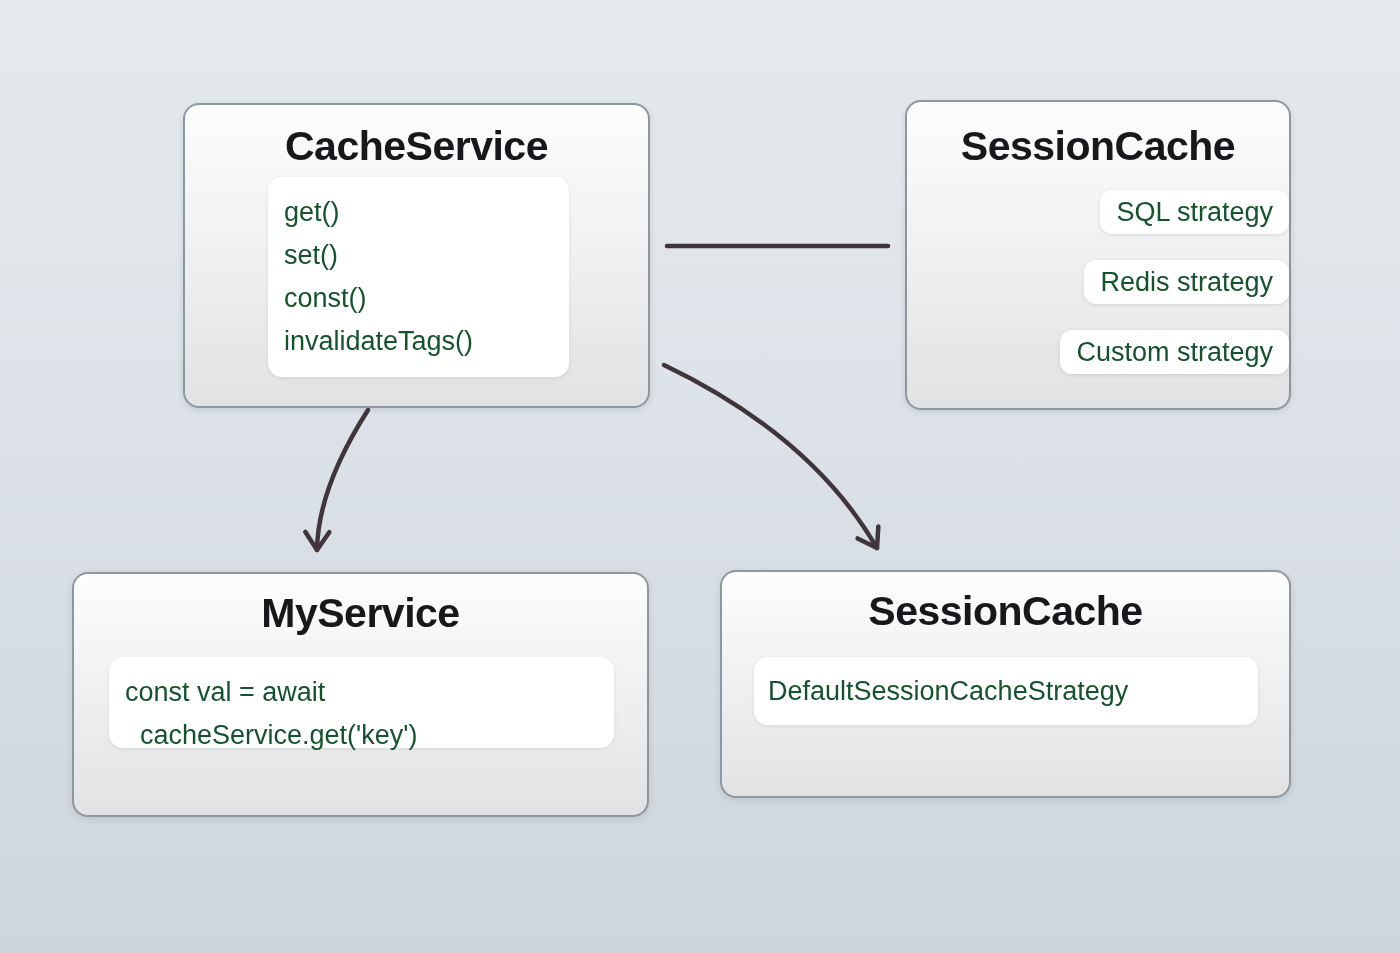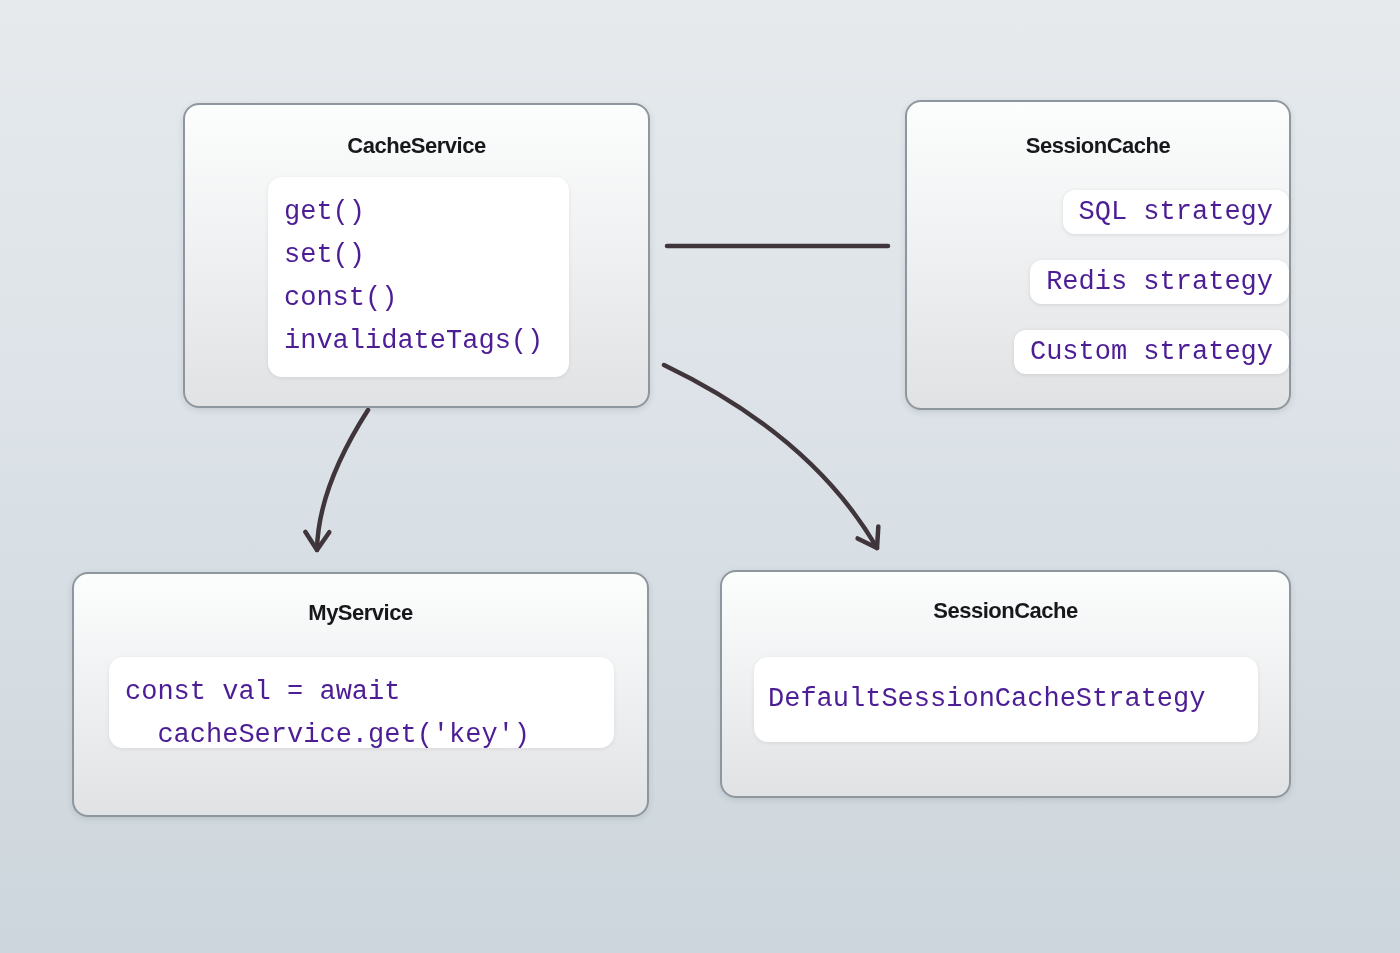--- a/index.html
+++ b/index.html
@@ -32,56 +32,56 @@
     position: absolute;
     box-sizing: border-box;
     border: 2.5px solid #8e979e;
     border-radius: 16px;
     background: linear-gradient(180deg, #fcfdfd 0%, #eff0f1 50%, #e1e2e4 100%);
     box-shadow: 0 2px 6px rgba(60, 70, 80, 0.15);
   }
   .node-title {
     text-align: center;
     font-weight: 700;
-    font-size: 22px;
+    font-size: 41px;
     line-height: 40px;
     color: #17181b;
     letter-spacing: -0.5px;
   }
   #node-cache-service   { left: 183px; top: 103px; width: 467px; height: 305px; }
   #node-cache-strategy  { left: 905px; top: 100px; width: 386px; height: 310px; }
   #node-my-service      { left: 72px;  top: 572px; width: 577px; height: 245px; }
   #node-session-cache   { left: 720px; top: 570px; width: 571px; height: 228px; }
 
   #node-cache-service .node-title  { margin-top: 21px; }
   #node-cache-strategy .node-title { margin-top: 24px; }
   #node-my-service .node-title     { margin-top: 19px; }
   #node-session-cache .node-title  { margin-top: 19px; }
 
   .mono {
-    font-family: Liberation Mono, monospace;
-    color: #4c1d95;
+    font-family: Liberation Sans, sans-serif;
+    color: #14532d;
   }
   .code-panel {
     position: absolute;
     box-sizing: border-box;
     background: #ffffff;
     border-radius: 14px;
     box-shadow: 0 1px 4px rgba(0, 0, 0, 0.08);
   }
   #node-cache-service .code-panel {
     left: 83px; top: 72px; width: 301px; height: 200px;
     padding: 14px 0 0 16px;
   }
   #node-my-service .code-panel {
     left: 35px; top: 83px; width: 505px; height: 91px;
     padding: 14px 0 0 16px;
   }
   #node-session-cache .code-panel {
-    left: 32px; top: 85px; width: 504px; height: 85px;
+    left: 32px; top: 85px; width: 504px; height: 68px;
     display: flex;
     align-items: center;
     padding-left: 14px;
   }
   .code-line {
     font-size: 27px;
     line-height: 43px;
     white-space: pre;
   }
   .pill-stack {

